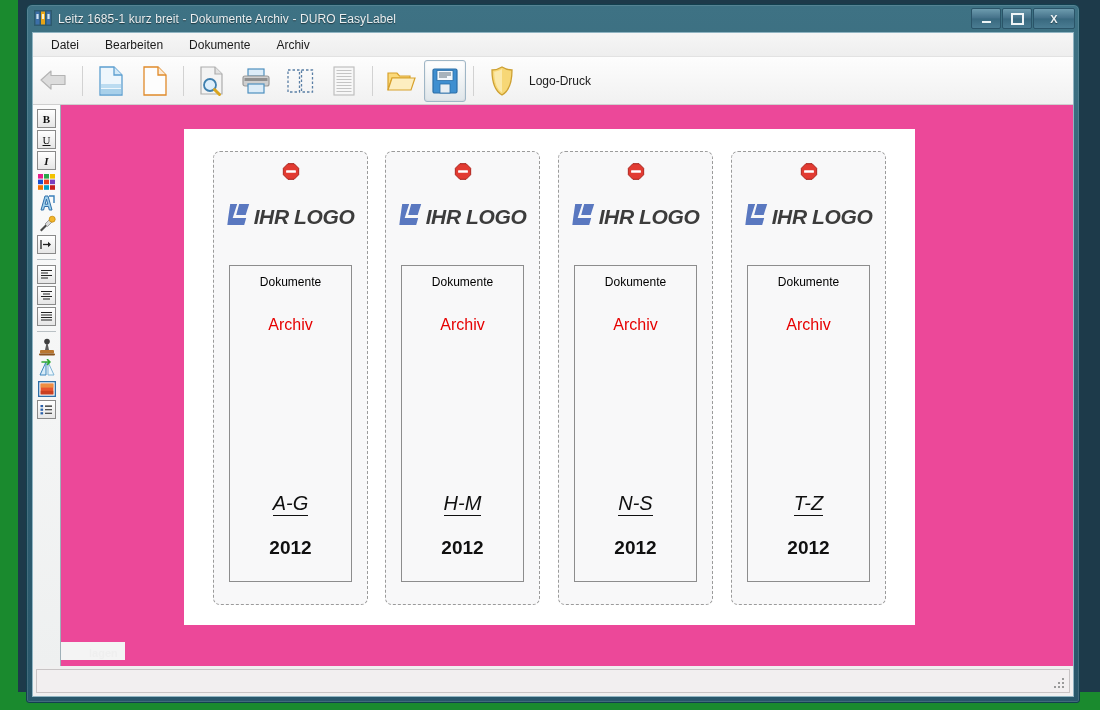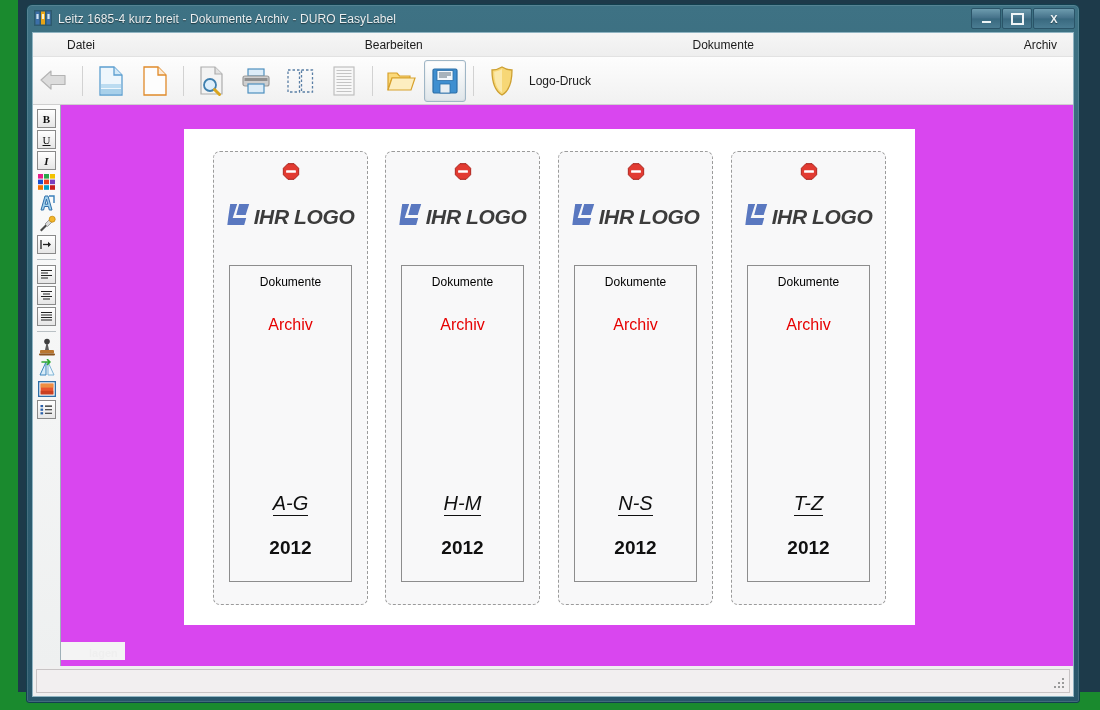--- a/index.html
+++ b/index.html
@@ -49,21 +49,21 @@
   #client{
     position:absolute;left:5px;top:27px;right:5px;bottom:5px;
     background:#f0f0f0;border:1px solid #90b4c2;
     display:flex;flex-direction:column;
   }
   
   #menubar{
     height:23px;flex:0 0 23px;
     background:linear-gradient(180deg,#f6f6f6,#eeeeee);
     border-bottom:1px solid #e2e2e2;
-    display:flex;align-items:center;padding-left:24px;justify-content:space-between;
+    display:flex;align-items:center;padding-left:8px;
   }
   .menu-item{
     font-size:12px;color:#1b1b1b;padding:3px 10px;margin-right:6px;cursor:default;
   }
   
   #toolbar{
     height:47px;flex:0 0 47px;
     background:linear-gradient(180deg,#fdfdfd,#f1f1f1);
     border-bottom:1px solid #cfcfcf;
     display:flex;align-items:center;padding-left:0;gap:2px;
@@ -82,21 +82,21 @@
     padding-top:4px;
     display:flex;flex-direction:column;align-items:center;gap:2px;
   }
   .sbtn{width:19px;height:19px;display:flex;align-items:center;justify-content:center;cursor:default;}
   .sbtn .chip{
     width:17px;height:17px;border:1px solid #8a8a8a;background:linear-gradient(180deg,#ffffff,#e6e6e6);
     display:flex;align-items:center;justify-content:center;font-size:11px;color:#111;
   }
   .ssep{width:19px;height:1px;background:#b9c0c4;margin:3px 0;}
 
-  #canvaswrap{flex:1 1 auto;background:#d946ef;position:relative;overflow:hidden;}
+  #canvaswrap{flex:1 1 auto;background:#ec4899;position:relative;overflow:hidden;}
   #sheet{
     position:absolute;left:123px;top:24px;width:731px;height:496px;
     background:#ffffff;
   }
   
   .label{
     position:absolute;top:22px;width:153px;height:452px;
     border:1px dashed #9b9b9b;border-radius:7px;background:#f8f8f9;
   }
   .stopicon{position:absolute;left:50%;top:11px;transform:translateX(-50%);width:17px;height:17px;}
@@ -161,21 +161,21 @@
         <svg width="18" height="18" viewBox="0 0 18 18">
           <rect x="0" y="1" width="18" height="16" fill="#2d5a6e"></rect>
           <rect x="1.5" y="2.5" width="4" height="13" fill="#3c6fa8"></rect>
           <rect x="2.4" y="5" width="2.2" height="5" fill="#cfe3f2"></rect>
           <rect x="7" y="2.5" width="4" height="13" fill="#e8a416"></rect>
           <rect x="7.9" y="5" width="2.2" height="5" fill="#fdf0c8"></rect>
           <rect x="12.5" y="2.5" width="4" height="13" fill="#3c6fa8"></rect>
           <rect x="13.4" y="5" width="2.2" height="5" fill="#cfe3f2"></rect>
         </svg>
       </span>
-      <div id="title-text">Leitz 1685-4 kurz breit - Dokumente Archiv - DURO EasyLabel</div>
+      <div id="title-text">Leitz 1685-1 kurz breit - Dokumente Archiv - DURO EasyLabel</div>
 
       <div id="winbtns">
         <div class="winbtn">
             <i class="wb-min"></i>
           </div>
         <div class="winbtn">
             <i class="wb-max"></i>
           </div>
         <div class="winbtn close">X</div>
       </div>

